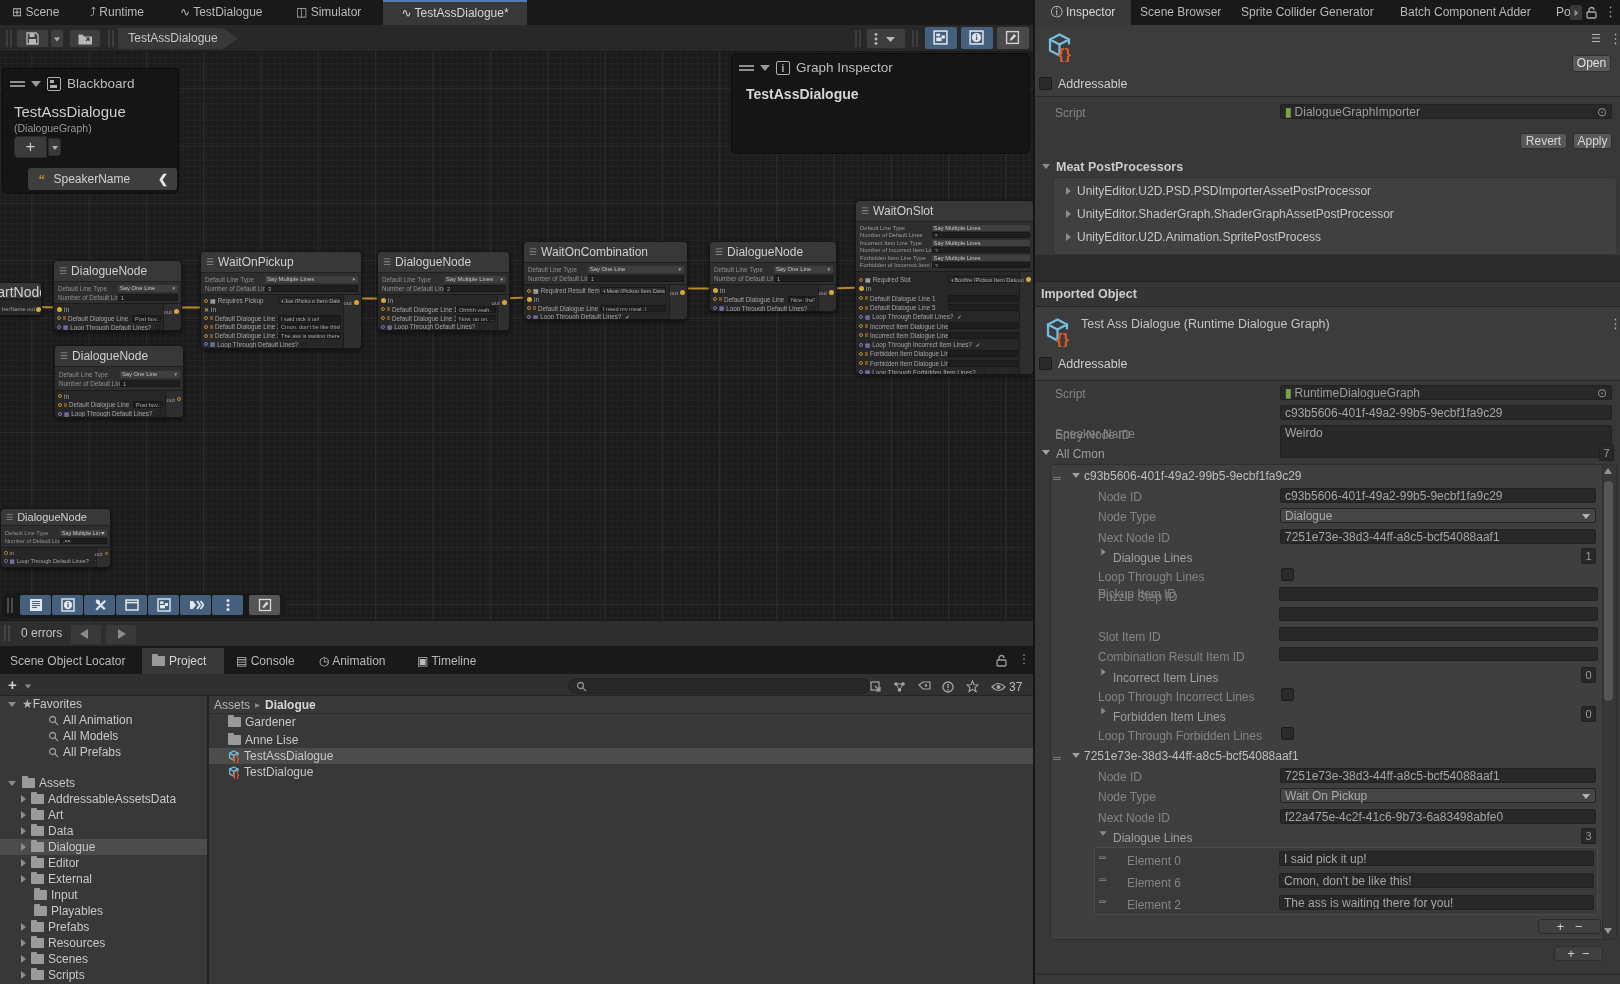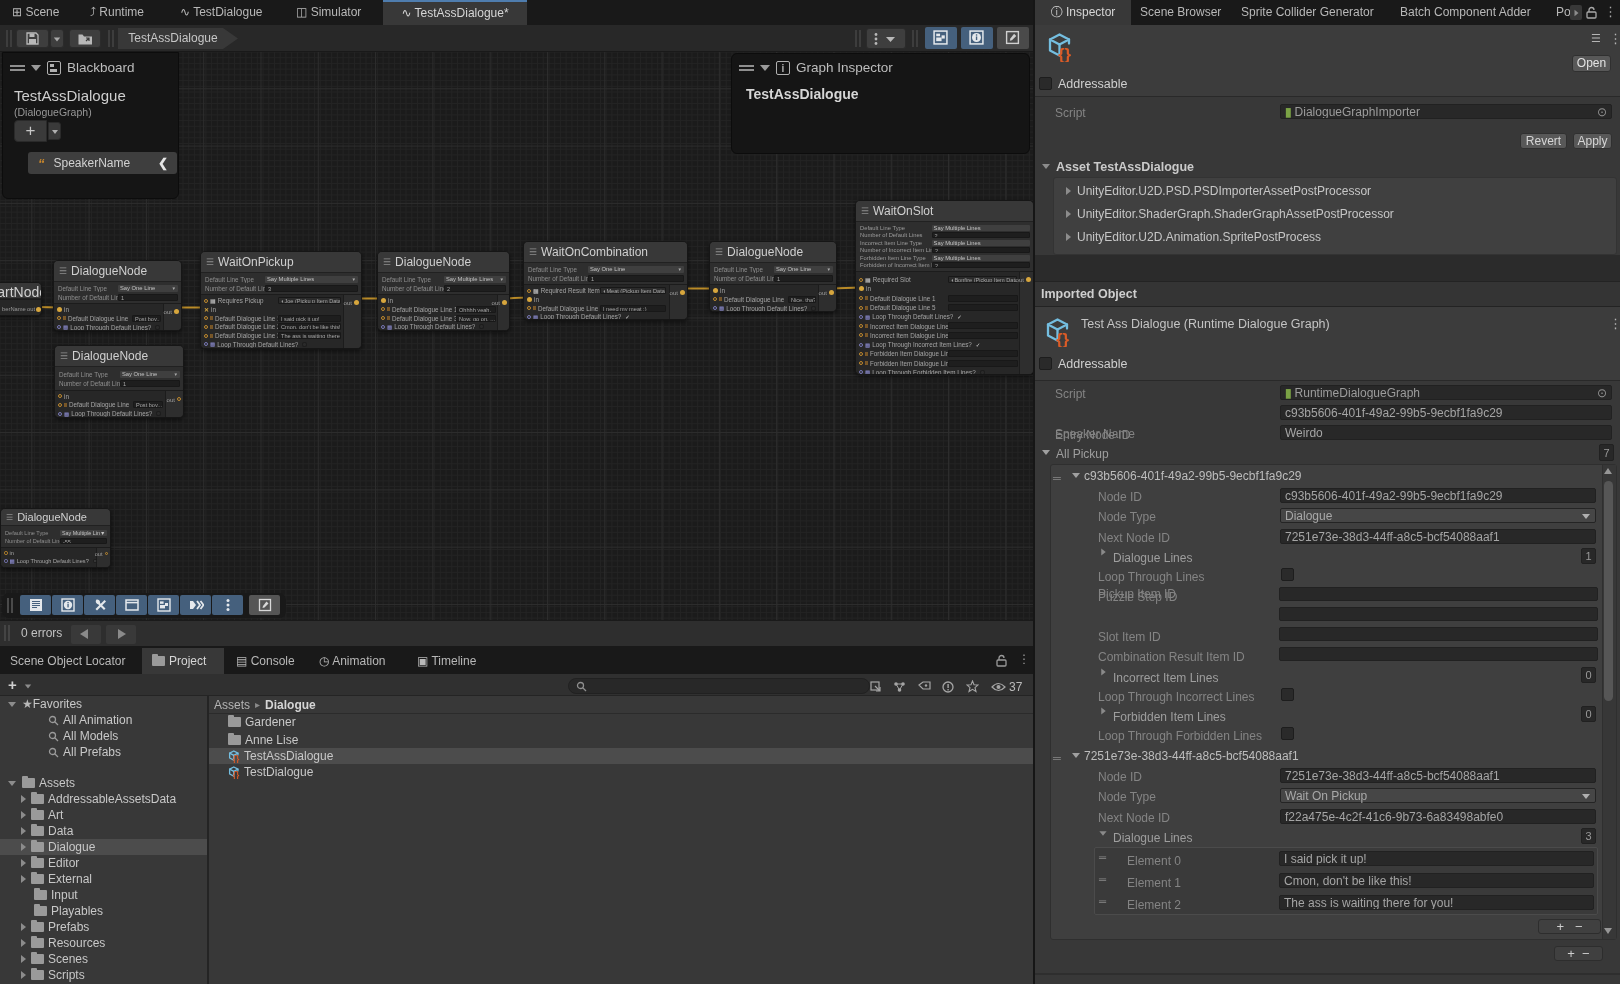--- a/index.html
+++ b/index.html
@@ -494,21 +494,21 @@
           <span>Loop Through Default Lines?</span>
           <span class="cb" style="width:4.5px;height:4.5px;margin-left:2px;background:#444"></span>
         </div>
   <div style="position:absolute;right:2px;top:3px;display:flex;align-items:center;gap:2px;font-size:5.6px;color:#9b9b9b">
           <span>out</span>
           <span class="ring" style="width:3.5px;height:3.5px"></span>
         </div>
  </div>
 </div>
 
-<div class="a" style="left:2px;top:0;width:177px;height:147px;background:#151515;border:1px solid #0c0c0c;border-radius:0 0 6px 6px">
+<div class="a" style="left:2px;top:16px;width:177px;height:126px;background:#151515;border:1px solid #0c0c0c;border-radius:0 0 6px 6px">
  <div style="display:flex;align-items:center;gap:6px;padding:7px 0 0 7px">
   <span style="width:15px;height:6px;border-top:2px solid #8f8f8f;border-bottom:2px solid #8f8f8f"></span>
   <span style="width:0;height:0;border-top:6px solid #9a9a9a;border-left:5px solid transparent;border-right:5px solid transparent"></span>
   <span style="width:14px;height:14px;border:1.5px solid #b0b0b0;border-radius:2px;position:relative">
           <span style="position:absolute;left:2px;top:2px;width:4px;height:3px;background:#b0b0b0"></span>
           <span style="position:absolute;left:2px;bottom:2px;width:7px;height:3px;background:#b0b0b0"></span>
         </span>
   <span style="color:#bdbdbd;font-size:13.5px">Blackboard</span>
  </div>
  <div style="color:#cecece;font-size:15px;padding:12px 0 0 11px">TestAssDialogue</div>
@@ -801,21 +801,21 @@
  <div class="a" style="left:574px;top:31px;color:#b5b5b5;font-size:13px">⋮</div>
  <div class="a" style="left:537px;top:55px;width:39px;height:17px;background:#585858;border:1px solid #303030;border-radius:3px;color:#e2e2e2;font-size:12px;text-align:center;line-height:15px">Open</div>
  <div class="a cb" style="left:4px;top:77px"></div>
  <div class="a" style="left:23px;top:77px;color:#cfcfcf;font-size:12.5px">Addressable</div>
 
  <div class="a dlab" style="left:20px;top:106px">Script</div>
  <div class="a fld" style="left:245px;top:104px;width:332px;height:15px;color:#9c9c9c"><span style="color:#7ba345;font-weight:bold;margin-right:3px">▮</span>DialogueGraphImporter<span style="position:absolute;right:4px;color:#8f8f8f">⊙</span></div>
  <div class="a" style="left:485px;top:133px;width:47px;height:16px;background:#585858;border:1px solid #303030;border-radius:3px;color:#d6d6d6;font-size:12px;text-align:center;line-height:14px">Revert</div>
  <div class="a" style="left:538px;top:133px;width:39px;height:16px;background:#585858;border:1px solid #303030;border-radius:3px;color:#d6d6d6;font-size:12px;text-align:center;line-height:14px">Apply</div>
  <div class="a tri-d" style="left:7px;top:164px"></div>
- <div class="a" style="left:21px;top:160px;color:#cacaca;font-size:12.5px;font-weight:bold">Asset TestAssDialogue</div>
+ <div class="a" style="left:21px;top:160px;color:#cacaca;font-size:12.5px;font-weight:bold">Meat PostProcessors</div>
  <div class="a" style="left:18px;top:177px;width:564px;height:78px;background:#404040;border:1px solid #333;border-radius:3px"></div>
  <div class="a" style="left:31px;top:184px;display:flex;align-items:center">
       <span class="tri-r"></span>
       <span style="color:#c6c6c6;font-size:12px;margin-left:6px">UnityEditor.U2D.PSD.PSDImporterAssetPostProcessor</span>
     </div>
  <div class="a" style="left:31px;top:207px;display:flex;align-items:center">
       <span class="tri-r"></span>
       <span style="color:#c6c6c6;font-size:12px;margin-left:6px">UnityEditor.ShaderGraph.ShaderGraphAssetPostProcessor</span>
     </div>
  <div class="a" style="left:31px;top:230px;display:flex;align-items:center">
@@ -838,23 +838,23 @@
  <div class="a" style="left:46px;top:317px;color:#c4c4c4;font-size:12.5px">Test Ass Dialogue (Runtime Dialogue Graph)</div>
  <div class="a" style="left:574px;top:316px;color:#b5b5b5;font-size:13px">⋮</div>
  <div class="a cb" style="left:4px;top:357px"></div>
  <div class="a" style="left:23px;top:357px;color:#cfcfcf;font-size:12.5px">Addressable</div>
 
  <div class="a dlab" style="left:20px;top:387px">Script</div>
  <div class="a fld" style="left:245px;top:385px;width:332px;height:15px;color:#9c9c9c"><span style="color:#7ba345;font-weight:bold;margin-right:3px">▮</span>RuntimeDialogueGraph<span style="position:absolute;right:4px;color:#8f8f8f">⊙</span></div>
  <div class="a dlab" style="left:20px;top:428px">Entry Node ID</div>
  <div class="a fld" style="left:245px;top:405px;width:332px;height:15px">c93b5606-401f-49a2-99b5-9ecbf1fa9c29</div>
  <div class="a dlab" style="left:20px;top:427px">Speaker Name</div>
- <div class="a fld" style="left:245px;top:425px;width:332px;height:15px">Weirdo</div>
+ <div class="a fld" style="left:245px;top:425px;width:332px;height:33px">Weirdo</div>
  <div class="a tri-d" style="left:7px;top:450px;border-top-color:#a0a0a0"></div>
- <div class="a dlab" style="left:21px;top:447px;color:#9e9e9e">All Pickup</div>
+ <div class="a dlab" style="left:21px;top:447px;color:#9e9e9e">All Cmon</div>
  <div class="a cnt" style="left:564px;top:444px;width:15px;height:17px;line-height:16px">7</div>
 
  <div class="a" style="left:15px;top:464px;width:567px;height:476px;background:#3f3f3f;border:1px solid #2f2f2f;border-radius:3px"></div>
 
  <div class="a" style="left:567px;top:465px;width:14px;height:474px;background:#373737;border-left:1px solid #2f2f2f"></div>
  <div class="a" style="left:569px;top:468px;width:0;height:0;border-bottom:6px solid #969696;border-left:4.5px solid transparent;border-right:4.5px solid transparent"></div>
  <div class="a" style="left:569px;top:481px;width:9px;height:220px;background:#565656;border-radius:5px"></div>
  <div class="a" style="left:569px;top:928px;width:0;height:0;border-top:6px solid #969696;border-left:4.5px solid transparent;border-right:4.5px solid transparent"></div>
 
  <div class="a" style="left:18px;top:472px;color:#8a8a8a;font-size:11px;letter-spacing:1px">═</div>
@@ -901,21 +901,21 @@
  <div class="a fld" style="left:245px;top:809px;width:316px;height:15px">f22a475e-4c2f-41c6-9b73-6a83498abfe0</div>
  <div class="a tri-d" style="left:64px;top:831px;border-top-color:#8a8a8a;transform:scale(.9)"></div>
  <div class="a dlab" style="left:78px;top:831px;color:#9e9e9e">Dialogue Lines</div>
  <div class="a cnt" style="left:546px;top:828px;width:15px;height:16px;line-height:15px">3</div>
 
  <div class="a" style="left:59px;top:847px;width:504px;height:68px;background:#3a3a3a;border:1px solid #4b4b4b;border-radius:2px"></div>
  <div class="a" style="left:64px;top:852px;color:#8a8a8a;font-size:10px;letter-spacing:1px">═</div>
  <div class="a dlab" style="left:92px;top:854px">Element 0</div>
  <div class="a fld" style="left:244px;top:851px;width:315px;height:15px">I said pick it up!</div>
  <div class="a" style="left:64px;top:874px;color:#8a8a8a;font-size:10px;letter-spacing:1px">═</div>
- <div class="a dlab" style="left:92px;top:876px">Element 1</div>
+ <div class="a dlab" style="left:92px;top:876px">Element 6</div>
  <div class="a fld" style="left:244px;top:873px;width:315px;height:15px">Cmon, don't be like this!</div>
  <div class="a" style="left:64px;top:896px;color:#8a8a8a;font-size:10px;letter-spacing:1px">═</div>
  <div class="a dlab" style="left:92px;top:898px">Element 2</div>
  <div class="a fld" style="left:244px;top:895px;width:315px;height:15px">The ass is waiting there for you!</div>
  <div class="a" style="left:503px;top:919px;width:63px;height:15px;background:#404040;border:1px solid #2d2d2d;border-radius:3px;color:#cfcfcf;font-size:13px;text-align:center;line-height:13px">+&nbsp;&nbsp;&nbsp;−</div>
 
  <div class="a" style="left:519px;top:946px;width:49px;height:15px;background:#404040;border:1px solid #2d2d2d;border-radius:3px;color:#cfcfcf;font-size:13px;text-align:center;line-height:13px">+&nbsp;&nbsp;−</div>
  <div class="a" style="left:0;top:973px;width:585px;height:2px;background:#2e2e2e"></div>
 </div>
 

